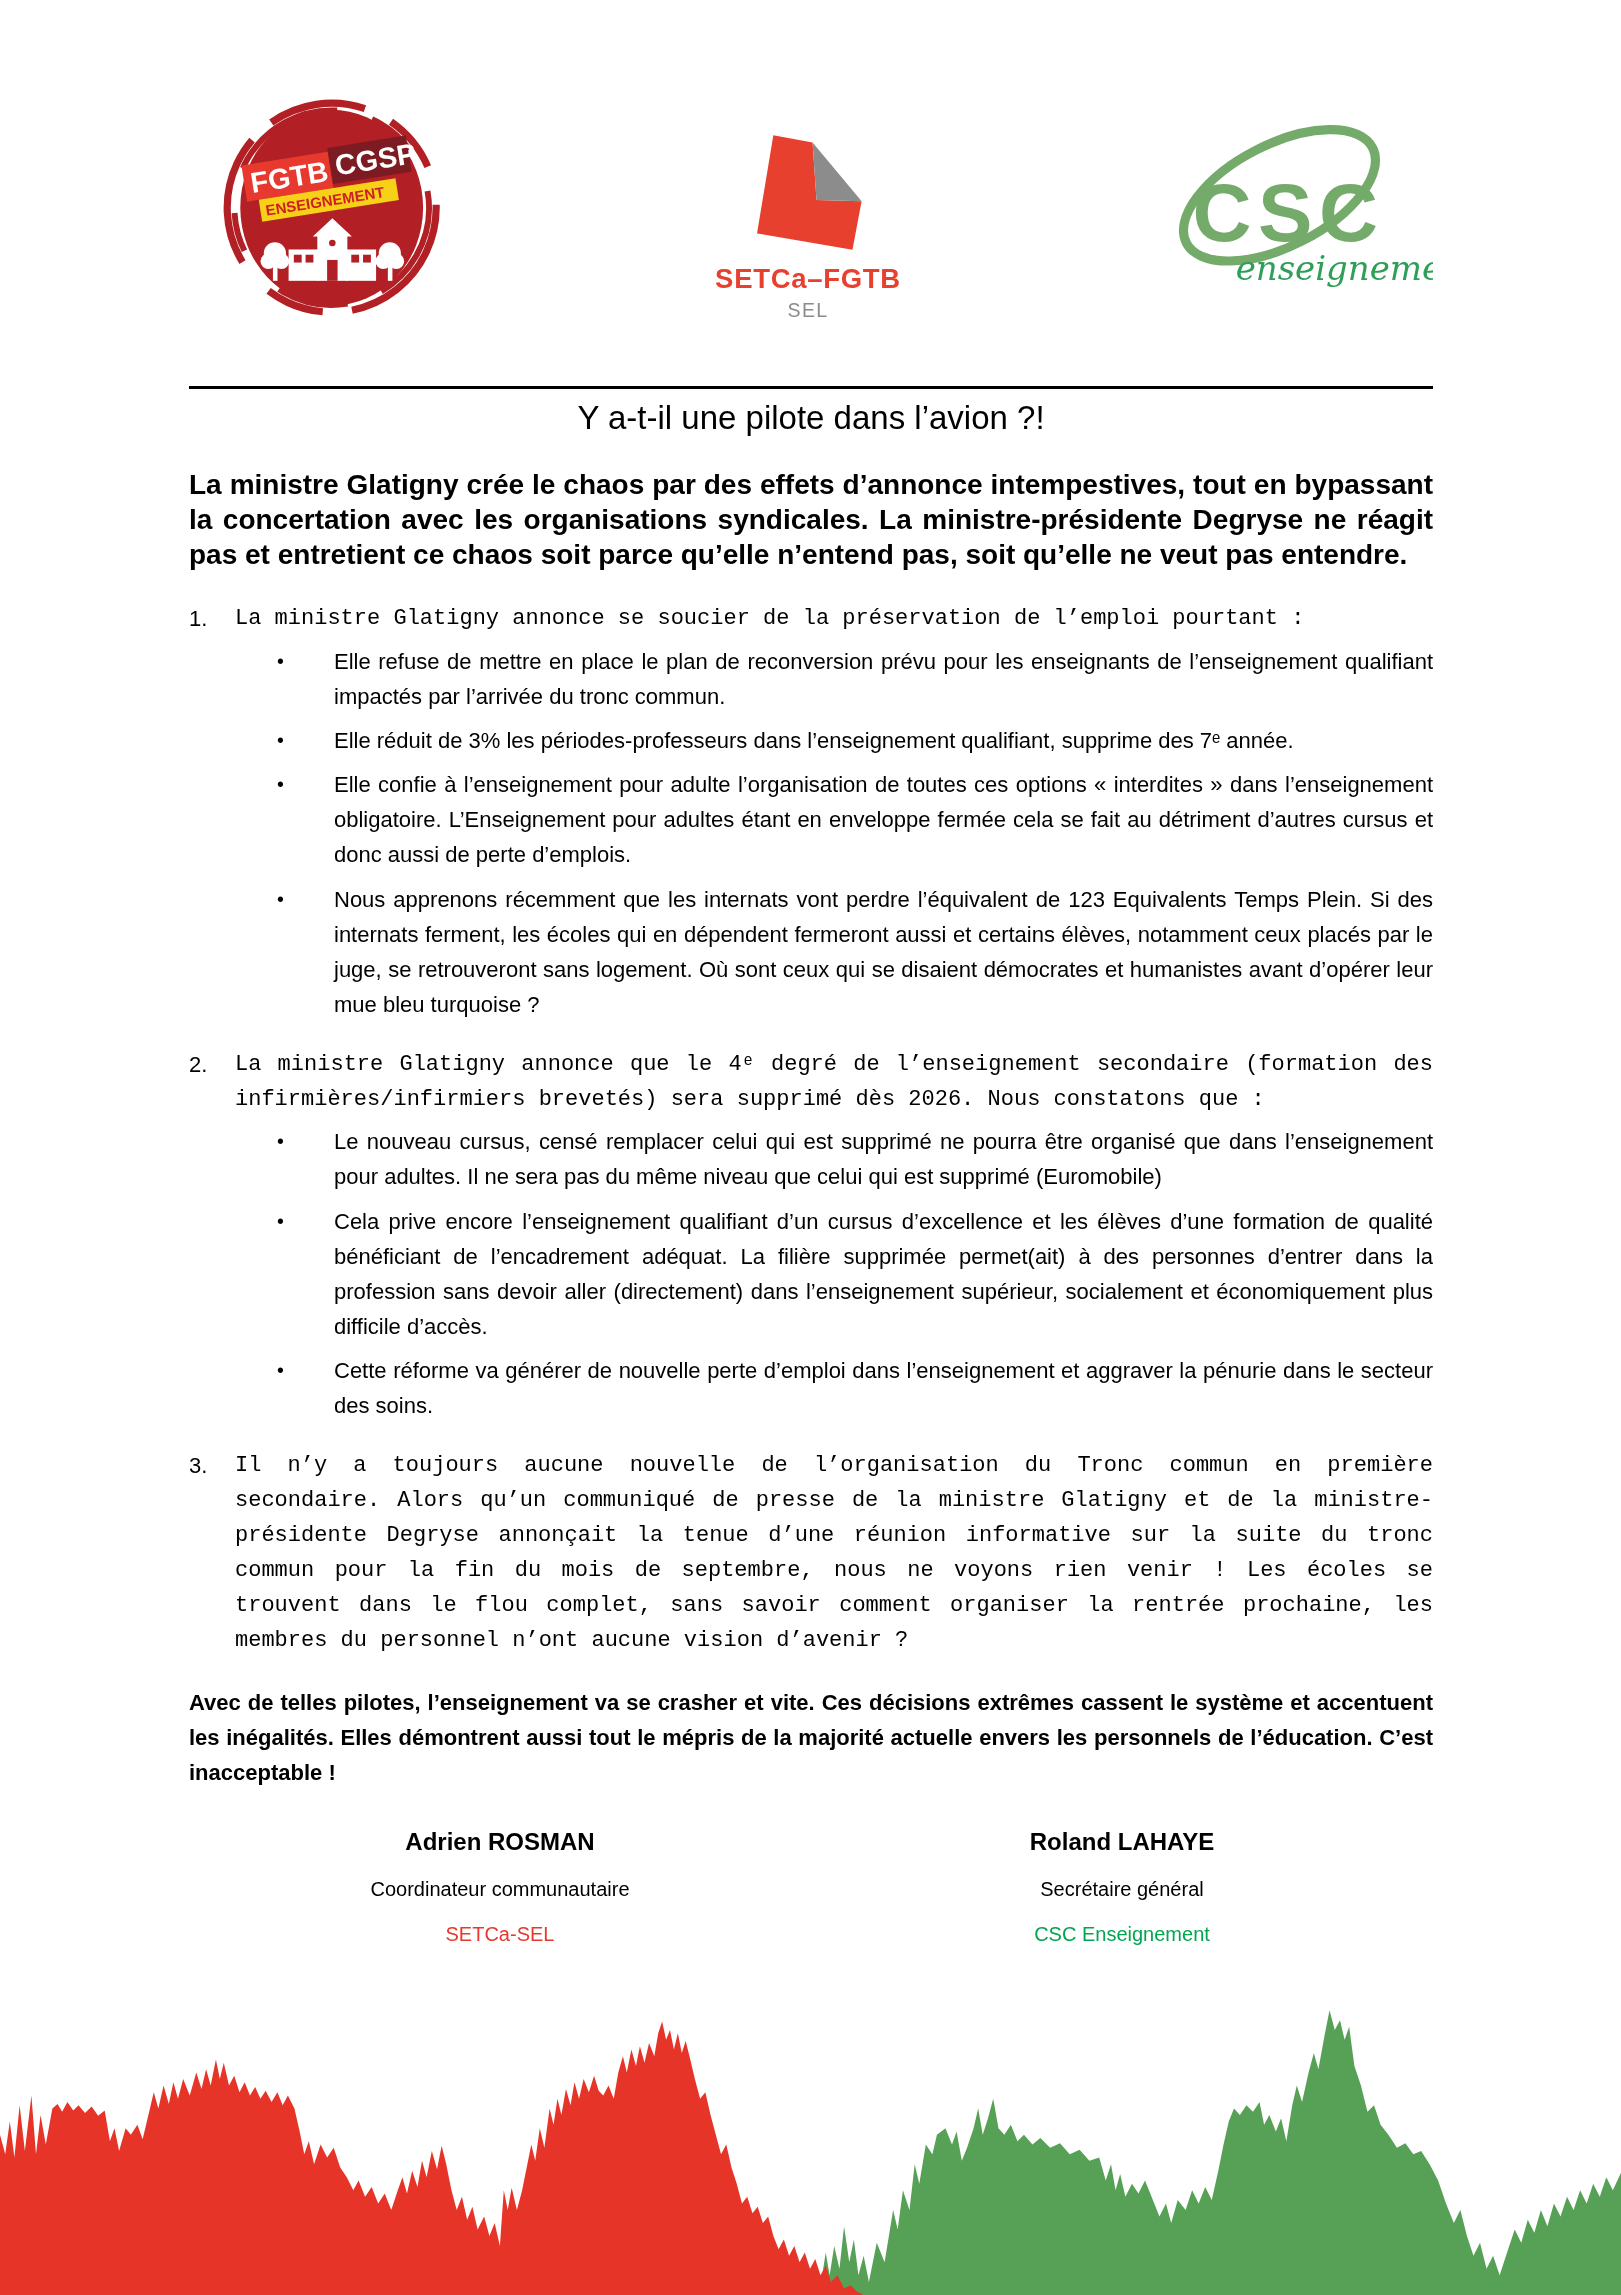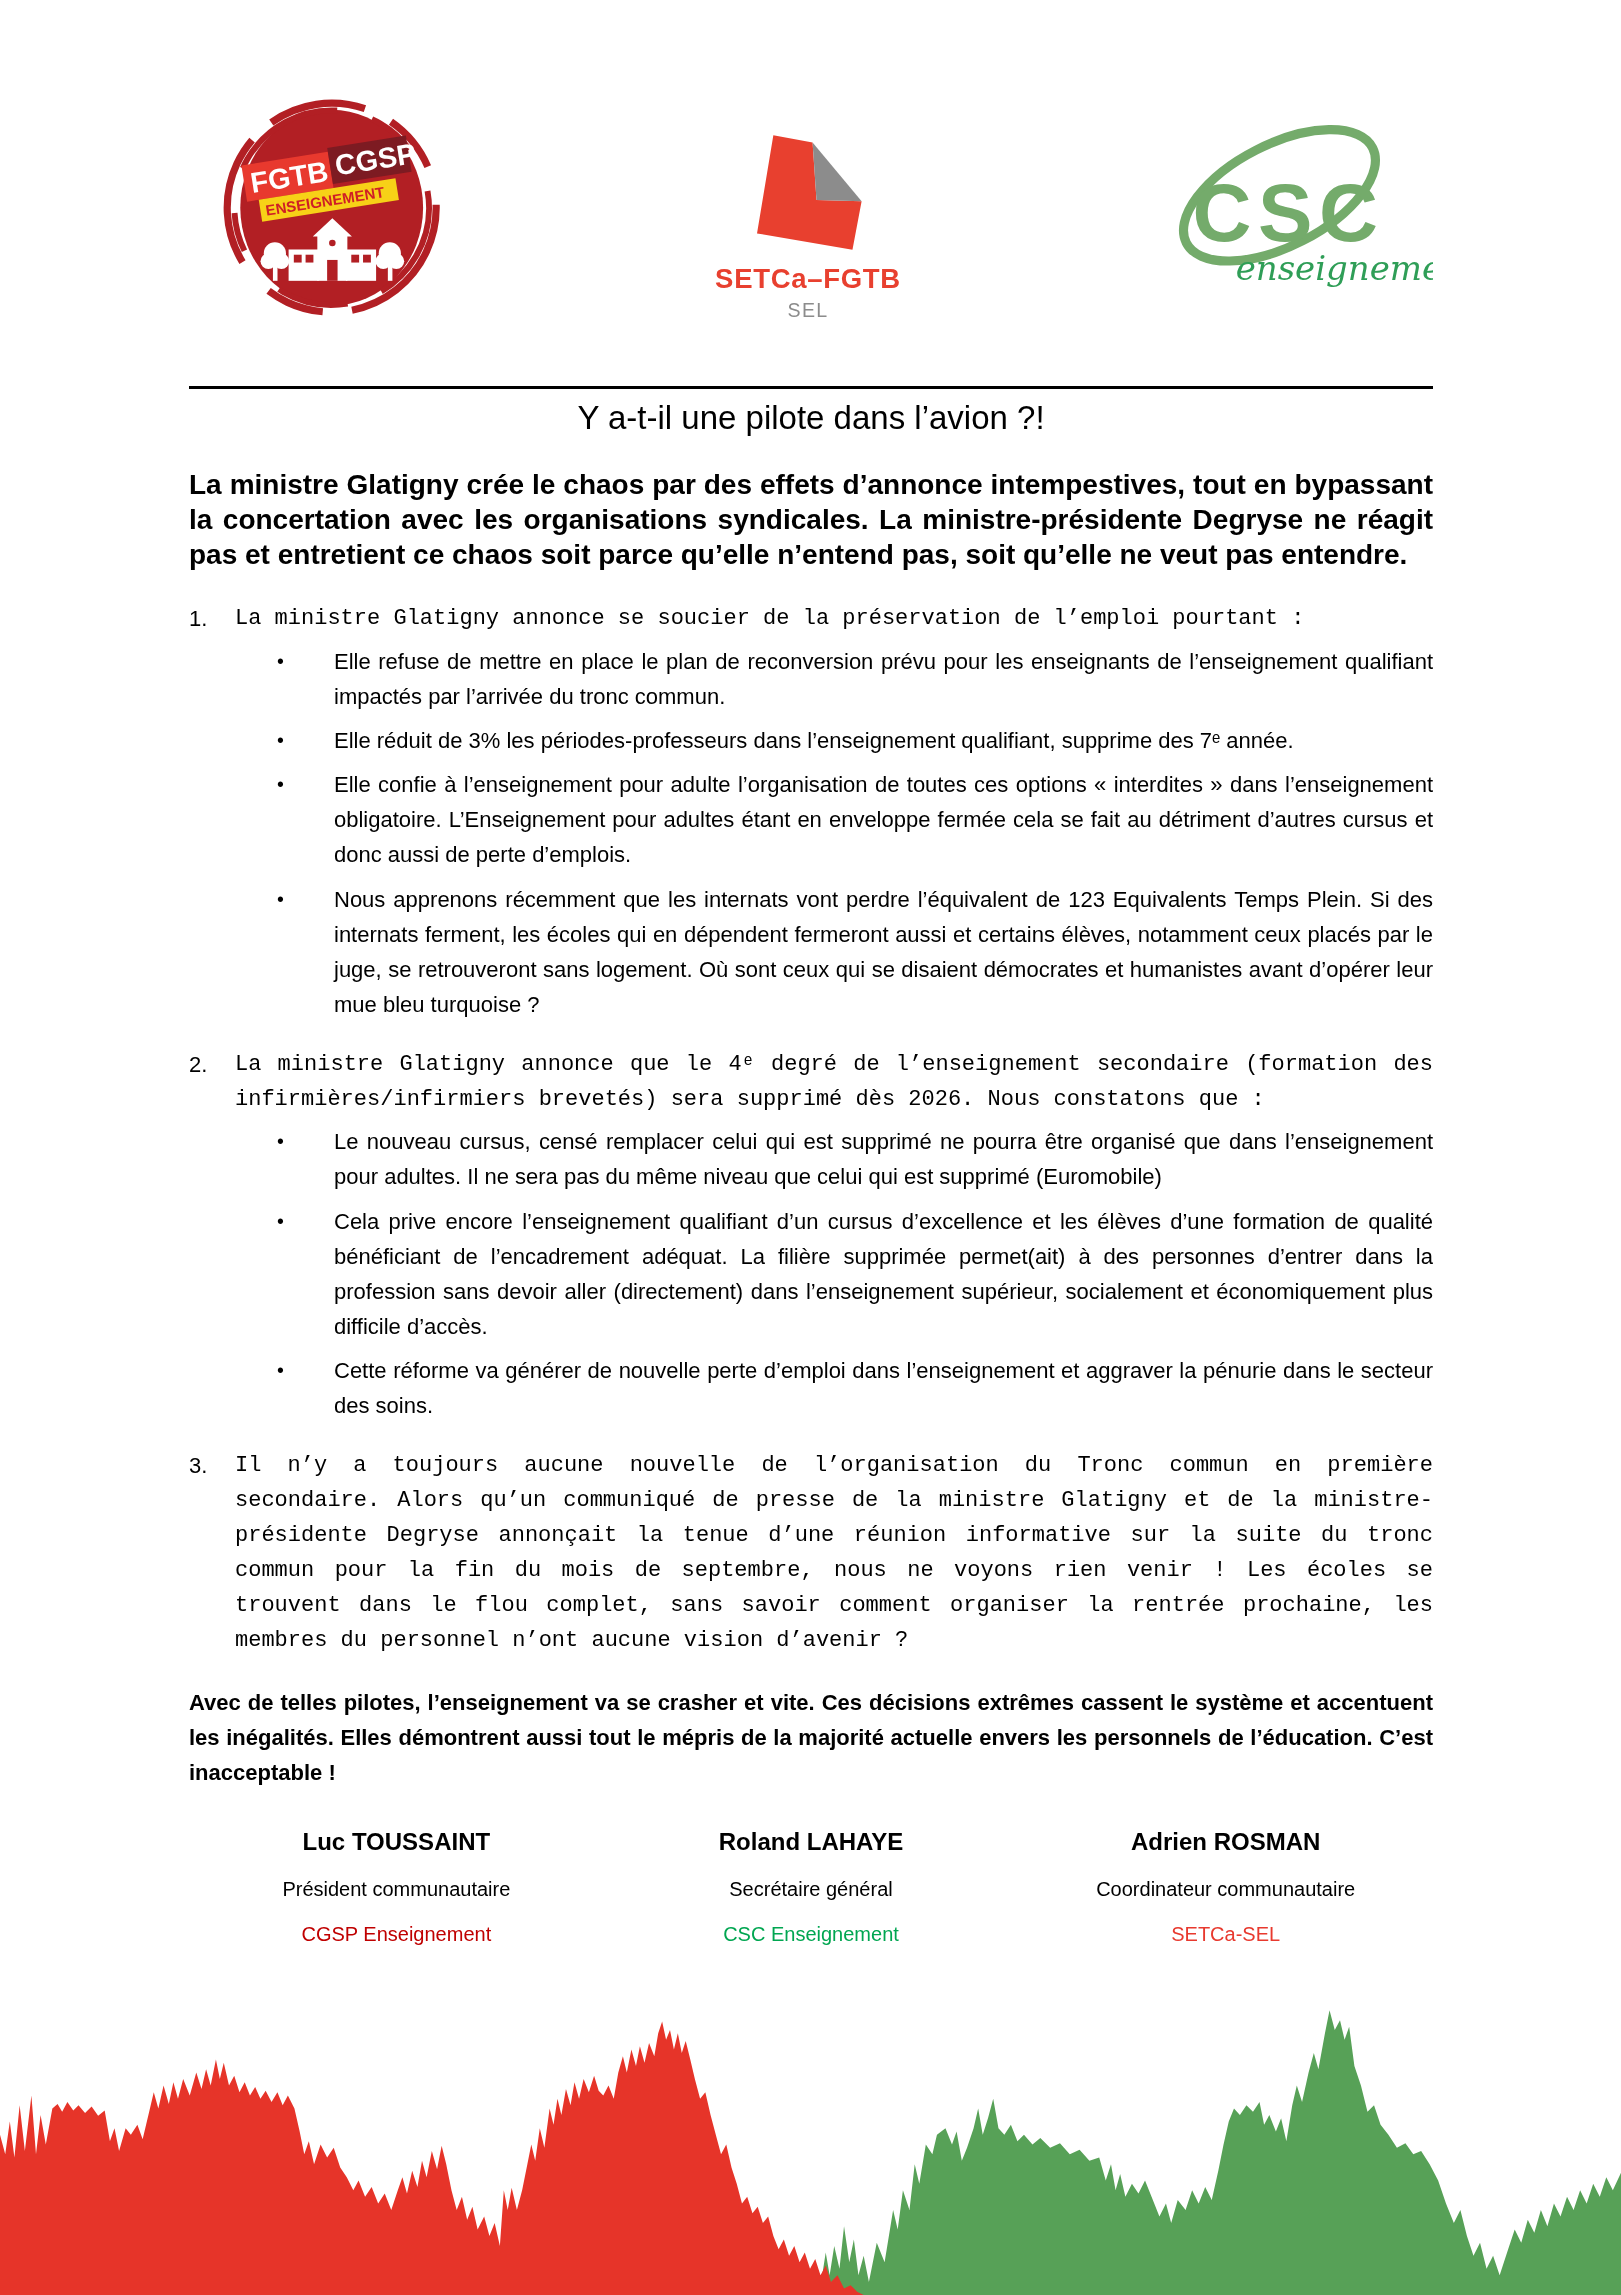--- a/index.html
+++ b/index.html
@@ -186,33 +186,28 @@
             <span class="point-num">3.</span>
             <div class="point-text">Il n’y a toujours aucune nouvelle de l’organisation du Tronc commun en première secondaire. Alors qu’un communiqué de presse de la ministre Glatigny et de la ministre-présidente Degryse annonçait la tenue d’une réunion informative sur la suite du tronc commun pour la fin du mois de septembre, nous ne voyons rien venir ! Les écoles se trouvent dans le flou complet, sans savoir comment organiser la rentrée prochaine, les membres du personnel n’ont aucune vision d’avenir ?</div>
           </div>
         </div>
       </div>
 
     <p class="conclusion">Avec de telles pilotes, l’enseignement va se crasher et vite. Ces décisions extrêmes cassent le système et accentuent les inégalités. Elles démontrent aussi tout le mépris de la majorité actuelle envers les personnels de l’éducation. C’est inacceptable !</p>
 
     <div class="signatures">
         <div class="sig-col">
-          <div class="sig-name">Luc TOUSSAINT</div>
-          <div class="sig-role">Président communautaire</div>
-          <div class="sig-org" style="color: rgb(192, 0, 0);">CGSP Enseignement</div>
+          <div class="sig-name">Adrien ROSMAN</div>
+          <div class="sig-role">Coordinateur communautaire</div>
+          <div class="sig-org" style="color: rgb(232, 57, 46);">SETCa-SEL</div>
         </div>
         <div class="sig-col">
           <div class="sig-name">Roland LAHAYE</div>
           <div class="sig-role">Secrétaire général</div>
           <div class="sig-org" style="color: rgb(0, 166, 81);">CSC Enseignement</div>
-        </div>
-        <div class="sig-col">
-          <div class="sig-name">Adrien ROSMAN</div>
-          <div class="sig-role">Coordinateur communautaire</div>
-          <div class="sig-org" style="color: rgb(232, 57, 46);">SETCa-SEL</div>
         </div>
       </div>
   </div>
 
   <svg class="mountains" viewBox="0 0 2479 460" preserveAspectRatio="none">
     <polygon class="m-green" points="
       1245,460 1248,420 1255,440 1262,395 1268,430 1275,385 1283,420 1290,355 1298,410 1305,375
       1312,430 1320,400 1328,440 1340,380 1352,410 1365,330 1372,360 1380,300 1390,330 1398,260
       1405,290 1415,230 1425,245 1432,215 1445,205 1455,230 1462,210 1470,255 1478,235 1488,205
       1495,175 1502,215 1510,190 1518,160 1526,205 1535,215 1545,200 1555,225 1565,215 1578,230

